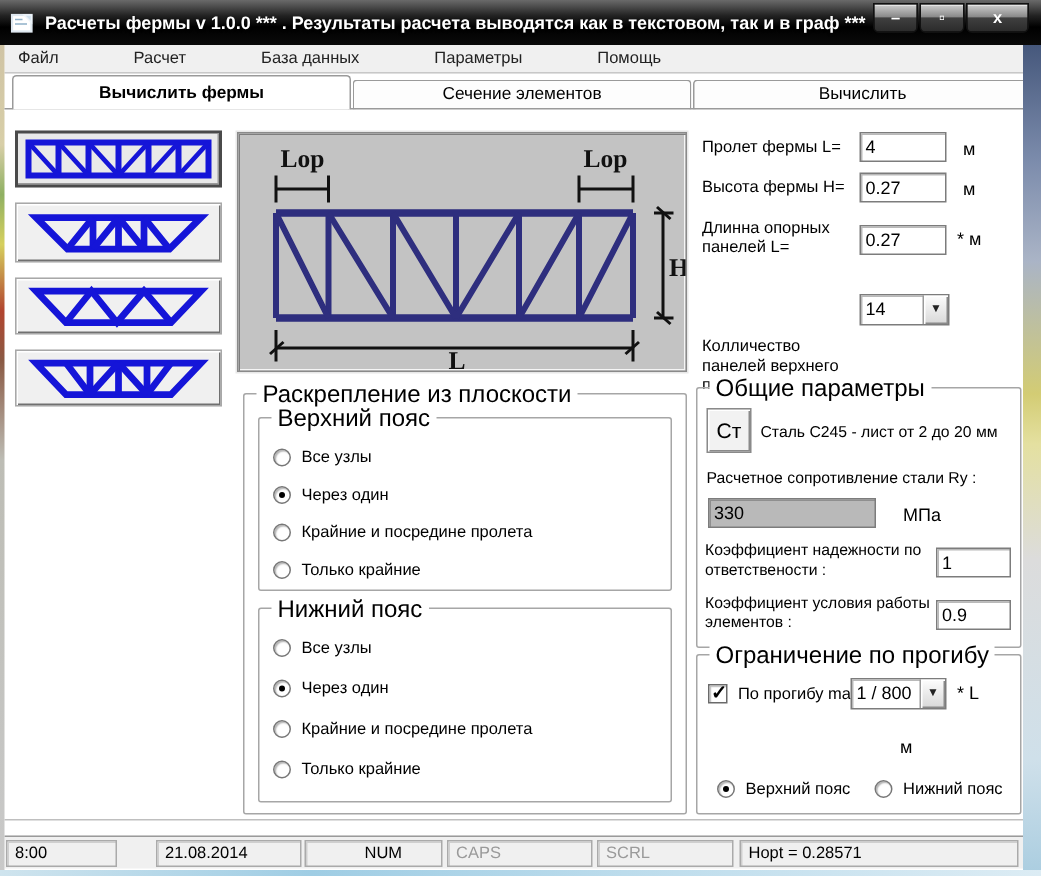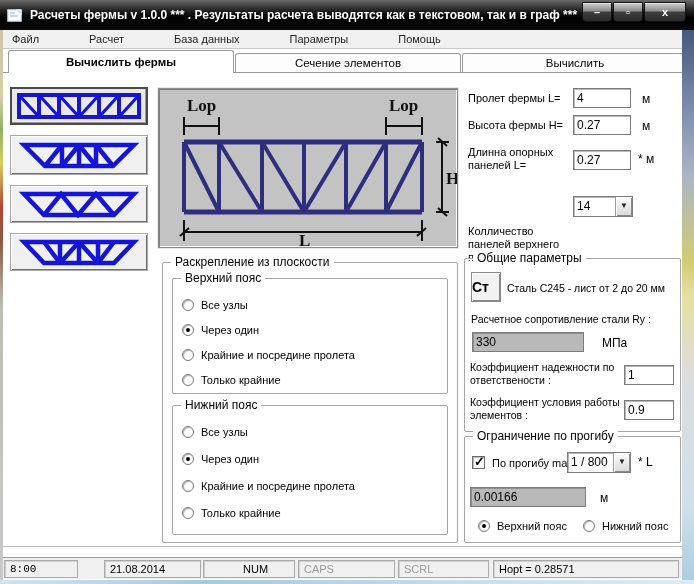--- a/index.html
+++ b/index.html
@@ -40,21 +40,21 @@
   .thumb.selected { border:2px solid #4a4a4a; background:#e9e9e9;
     box-shadow:inset -1px -1px 0 #9a9a9a; }
 
   
   .preview { position:absolute; left:158px; top:88px; width:300px; height:160px; background:#c3c3c3;
     border:1px solid #8a8a8a; box-shadow:inset 1px 1px 0 #7d7d7d, inset -1px -1px 0 #f5f5f5, 0 0 0 1px #e8e8e8; }
 
   
   .group { position:absolute; border:1px solid #a6a6a6; border-radius:2px;
     box-shadow:inset 1px 1px 0 #fff; }
-  .group > .legend { position:absolute; top:-8px; left:8px; background:#fff; padding:0 4px; font-size:12px; white-space:nowrap; }
+  .group > .legend { position:absolute; top:-8px; left:8px; background:#fff; padding:0 4px; font-size:16px; white-space:nowrap; }
 
   
   .opt { position:absolute; display:flex; align-items:center; gap:7px; white-space:nowrap; }
   .radio { width:12px; height:12px; border-radius:50%; background:#fff; border:1px solid #777;
     box-shadow:inset 1px 1px 1px #b5b5b5; position:relative; flex:none; }
   .radio.on::after { content:""; position:absolute; left:3px; top:3px; width:4px; height:4px; border-radius:50%; background:#000; }
   .checkbox { width:13px; height:13px; background:#fff; border:1px solid #6a6a6a;
     box-shadow:inset 1px 1px 1px #bbb; position:relative; flex:none; }
   .checkbox.on::after { content:"✓"; position:absolute; left:1px; top:-3px; font-size:13px; font-weight:bold; }
 
@@ -64,22 +64,22 @@
   .field.readonly { background:#b9b9b9; box-shadow:inset 1px 1px 0 #8f8f8f; }
   .combo { position:absolute; background:#fff; border:1px solid #7c7c7c;
     box-shadow:inset 1px 1px 0 #b9b9b9; font-size:12px; display:flex; }
   .combo .val { flex:1; padding:2px 3px; white-space:nowrap; overflow:hidden; }
   .combo .drop { width:17px; background:linear-gradient(#fdfdfd,#d8d8d8); border-left:1px solid #9a9a9a;
     box-shadow:inset 1px 1px 0 #fff, inset -1px -1px 0 #8a8a8a; text-align:center; font-size:8px; line-height:18px; color:#222; }
   .lbl { position:absolute; line-height:13px; }
   .unit { position:absolute; font-size:12px; }
 
   .steel-btn { position:absolute; width:30px; height:30px; background:#f2f2f2; border:1px solid #8a8a8a;
-    box-shadow:inset 1px 1px 0 #fff, inset -1px -1px 0 #8a8a8a; font-weight:bold; font-size:14px;
-    text-align:left; line-height:28px; }
+    box-shadow:inset 1px 1px 0 #fff, inset -1px -1px 0 #8a8a8a; font-weight:normal; font-size:14px;
+    text-align:center; line-height:28px; }
 
   
   .statusbar { position:absolute; left:3px; top:557px; width:679px; height:22px; background:#f0f0f0;
     border-top:1px solid #9a9a9a; }
   .status-panel { position:absolute; top:2px; height:18px; border:1px solid #aaa;
     box-shadow:inset 1px 1px 0 #cfcfcf; padding:2px 5px; background:#f0f0f0; white-space:nowrap; overflow:hidden; }
   .status-panel.dim { color:#9a9a9a; }
 
   
   .edge-left { position:absolute; left:0; top:30px; width:3px; height:554px;
@@ -272,33 +272,32 @@
   </div>
   <div class="opt" style="left:472px;top:456px;">
     <span class="checkbox on"></span>
     <span>По прогибу  max</span>
   </div>
   <div class="combo" style="left:567px;top:452px;width:64px;height:21px;">
     <span class="val">1 / 800</span>
     <span class="drop">▼</span>
   </div>
   <div class="unit" style="left:638px;top:455px;">* L</div>
-  <div class="field readonly" style="left:470px;top:487px;width:116px;height:20px;">0.00166</div>
   <div class="unit" style="left:600px;top:491px;">м</div>
   <div class="opt" style="left:478px;top:520px;">
     <span class="radio on"></span>
     <span>Верхний пояс</span>
   </div>
   <div class="opt" style="left:583px;top:520px;">
     <span class="radio"></span>
     <span>Нижний пояс</span>
   </div>
 
   <div class="statusbar">
-    <div class="status-panel" style="left:1px;width:74px;font-family:Liberation Mono, monospace;">8:00</div>
+    <div class="status-panel" style="left:1px;width:74px;">8:00</div>
     <div class="status-panel" style="left:101px;width:97px;">21.08.2014</div>
     <div class="status-panel" style="left:200px;width:92px;padding-left:39px;">NUM</div>
     <div class="status-panel dim" style="left:295px;width:97px;">CAPS</div>
     <div class="status-panel dim" style="left:395px;width:91px;">SCRL</div>
     <div class="status-panel" style="left:490px;width:186px;">Hopt = 0.28571</div>
   </div>
 
   <div class="edge-left"></div>
   <div class="edge-right"></div>
   <div class="edge-bottom"></div>

